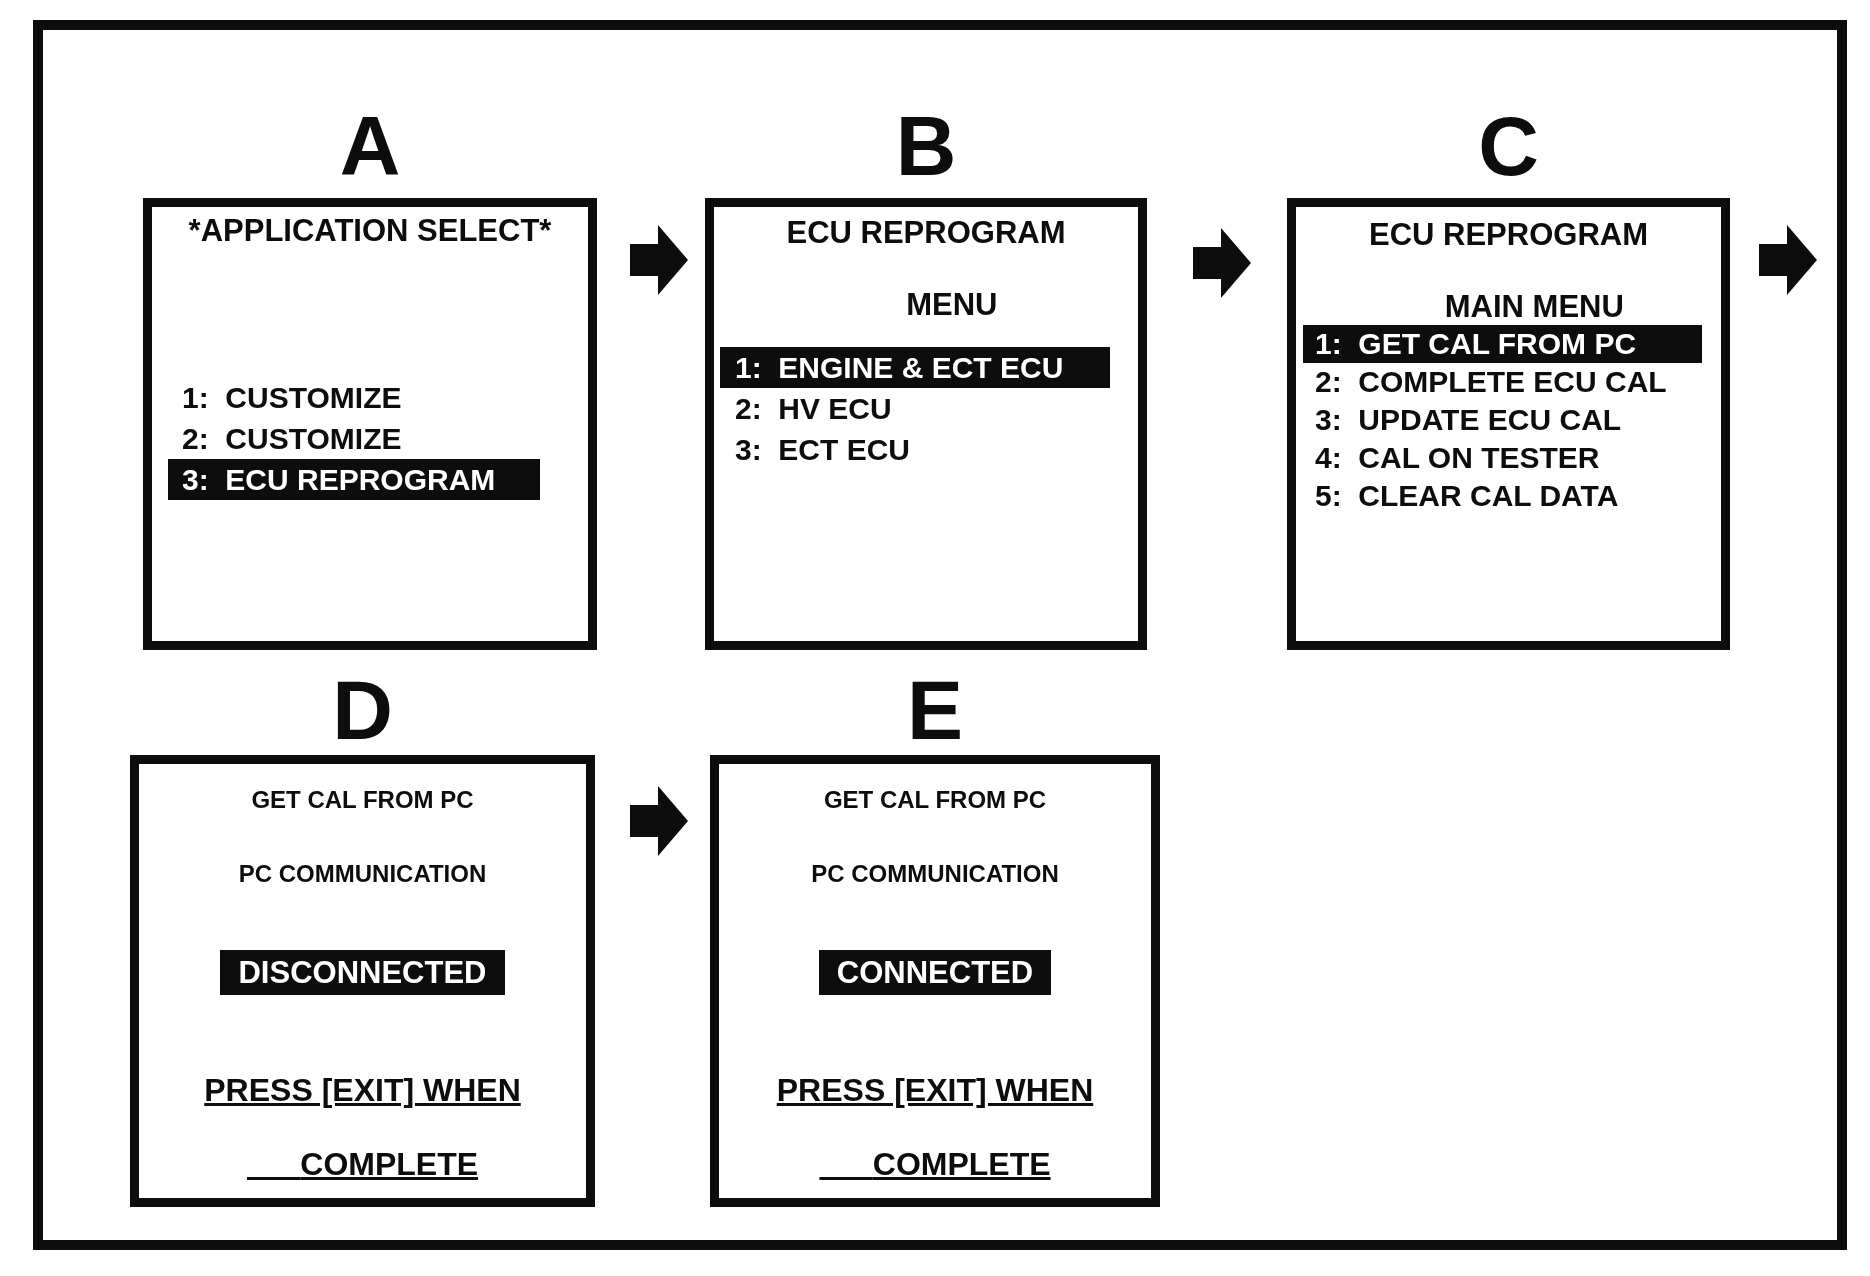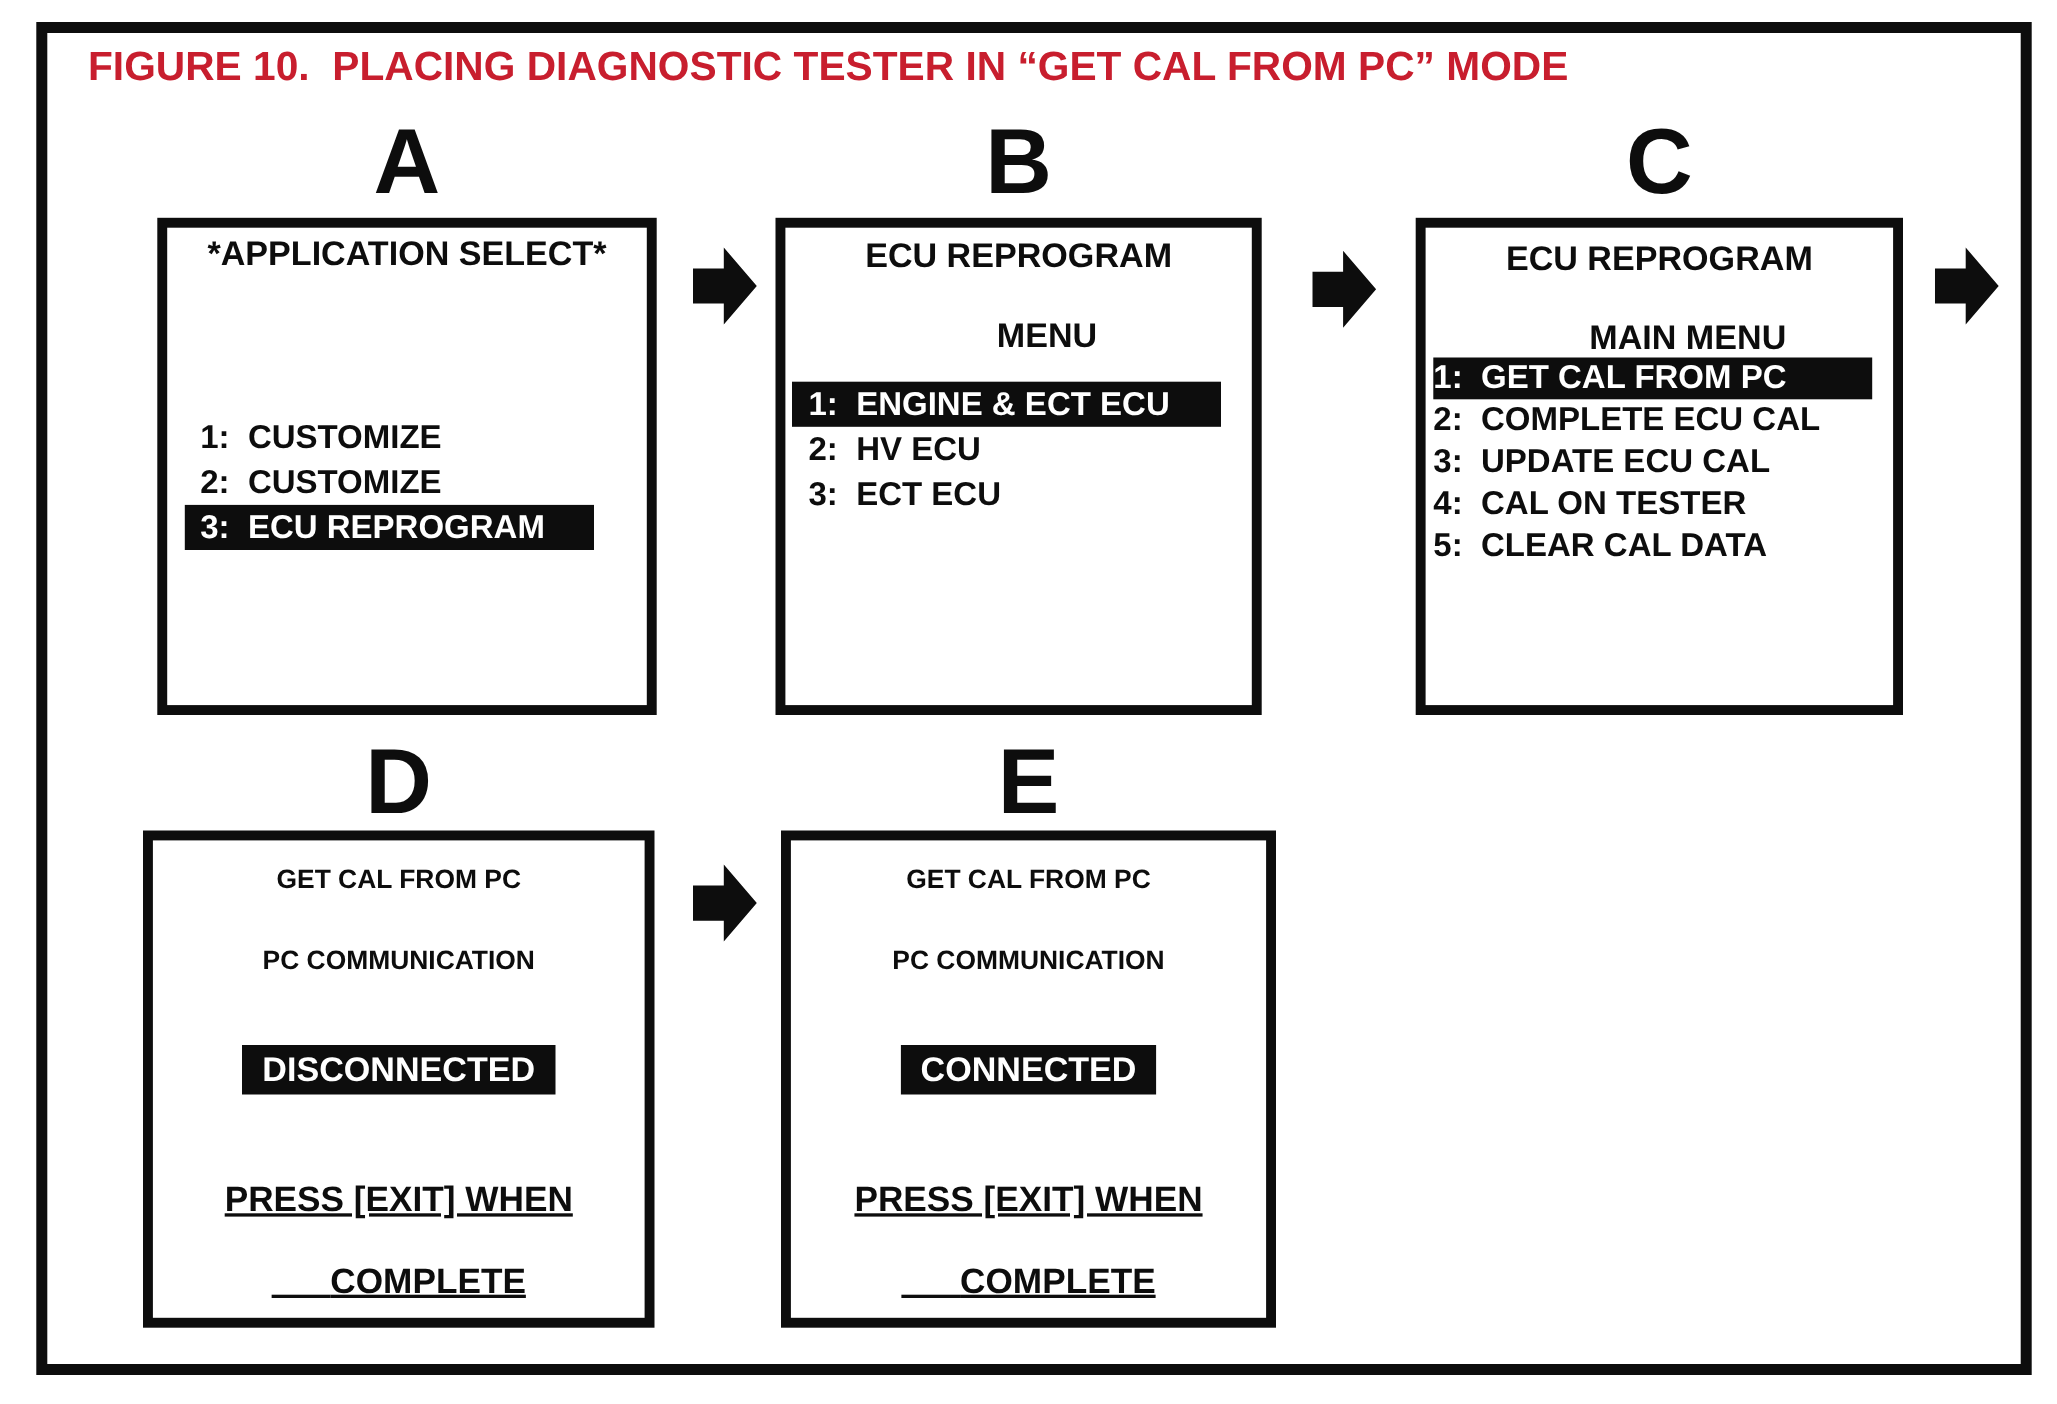--- a/index.html
+++ b/index.html
@@ -105,33 +105,32 @@
   .screen-a .scr-header{top:6px;}
   .screen-a .menu{left:16px;top:170px;width:372px;}
   .screen-a .menu-item{padding-left:14px;}
 
   .screen-b .scr-header{top:8px;}
   .screen-b .menu{left:6px;top:140px;width:390px;}
   .screen-b .menu-item{padding-left:15px;}
 
   .screen-c .scr-header{top:10px;}
   .screen-c .menu{left:7px;top:118px;width:399px;}
-  .screen-c .menu-item{line-height:38px;}
+  .screen-c .menu-item{line-height:38px;padding-left:12px;}
 
   .line-top{top:16px;}
   .line-comm{top:90px;}
   .status-pos{top:186px;}
   .footer-pos{top:308px;}
 </style>
 </head>
 <body>
 
 <div class="frame">
 
-  <div class="fig-title">FIGURE 10.  PLACING DIAGNOSTIC TESTER IN “GET CAL FROM PC” MODE</div>
 
   <div class="panel-label label-a">A</div>
   <div class="panel-label label-b">B</div>
   <div class="panel-label label-c">C</div>
   <div class="panel-label label-d">D</div>
   <div class="panel-label label-e">E</div>
 
   <div class="screen screen-a">
     <div class="scr-header">*APPLICATION SELECT*</div>
     <div class="menu">

